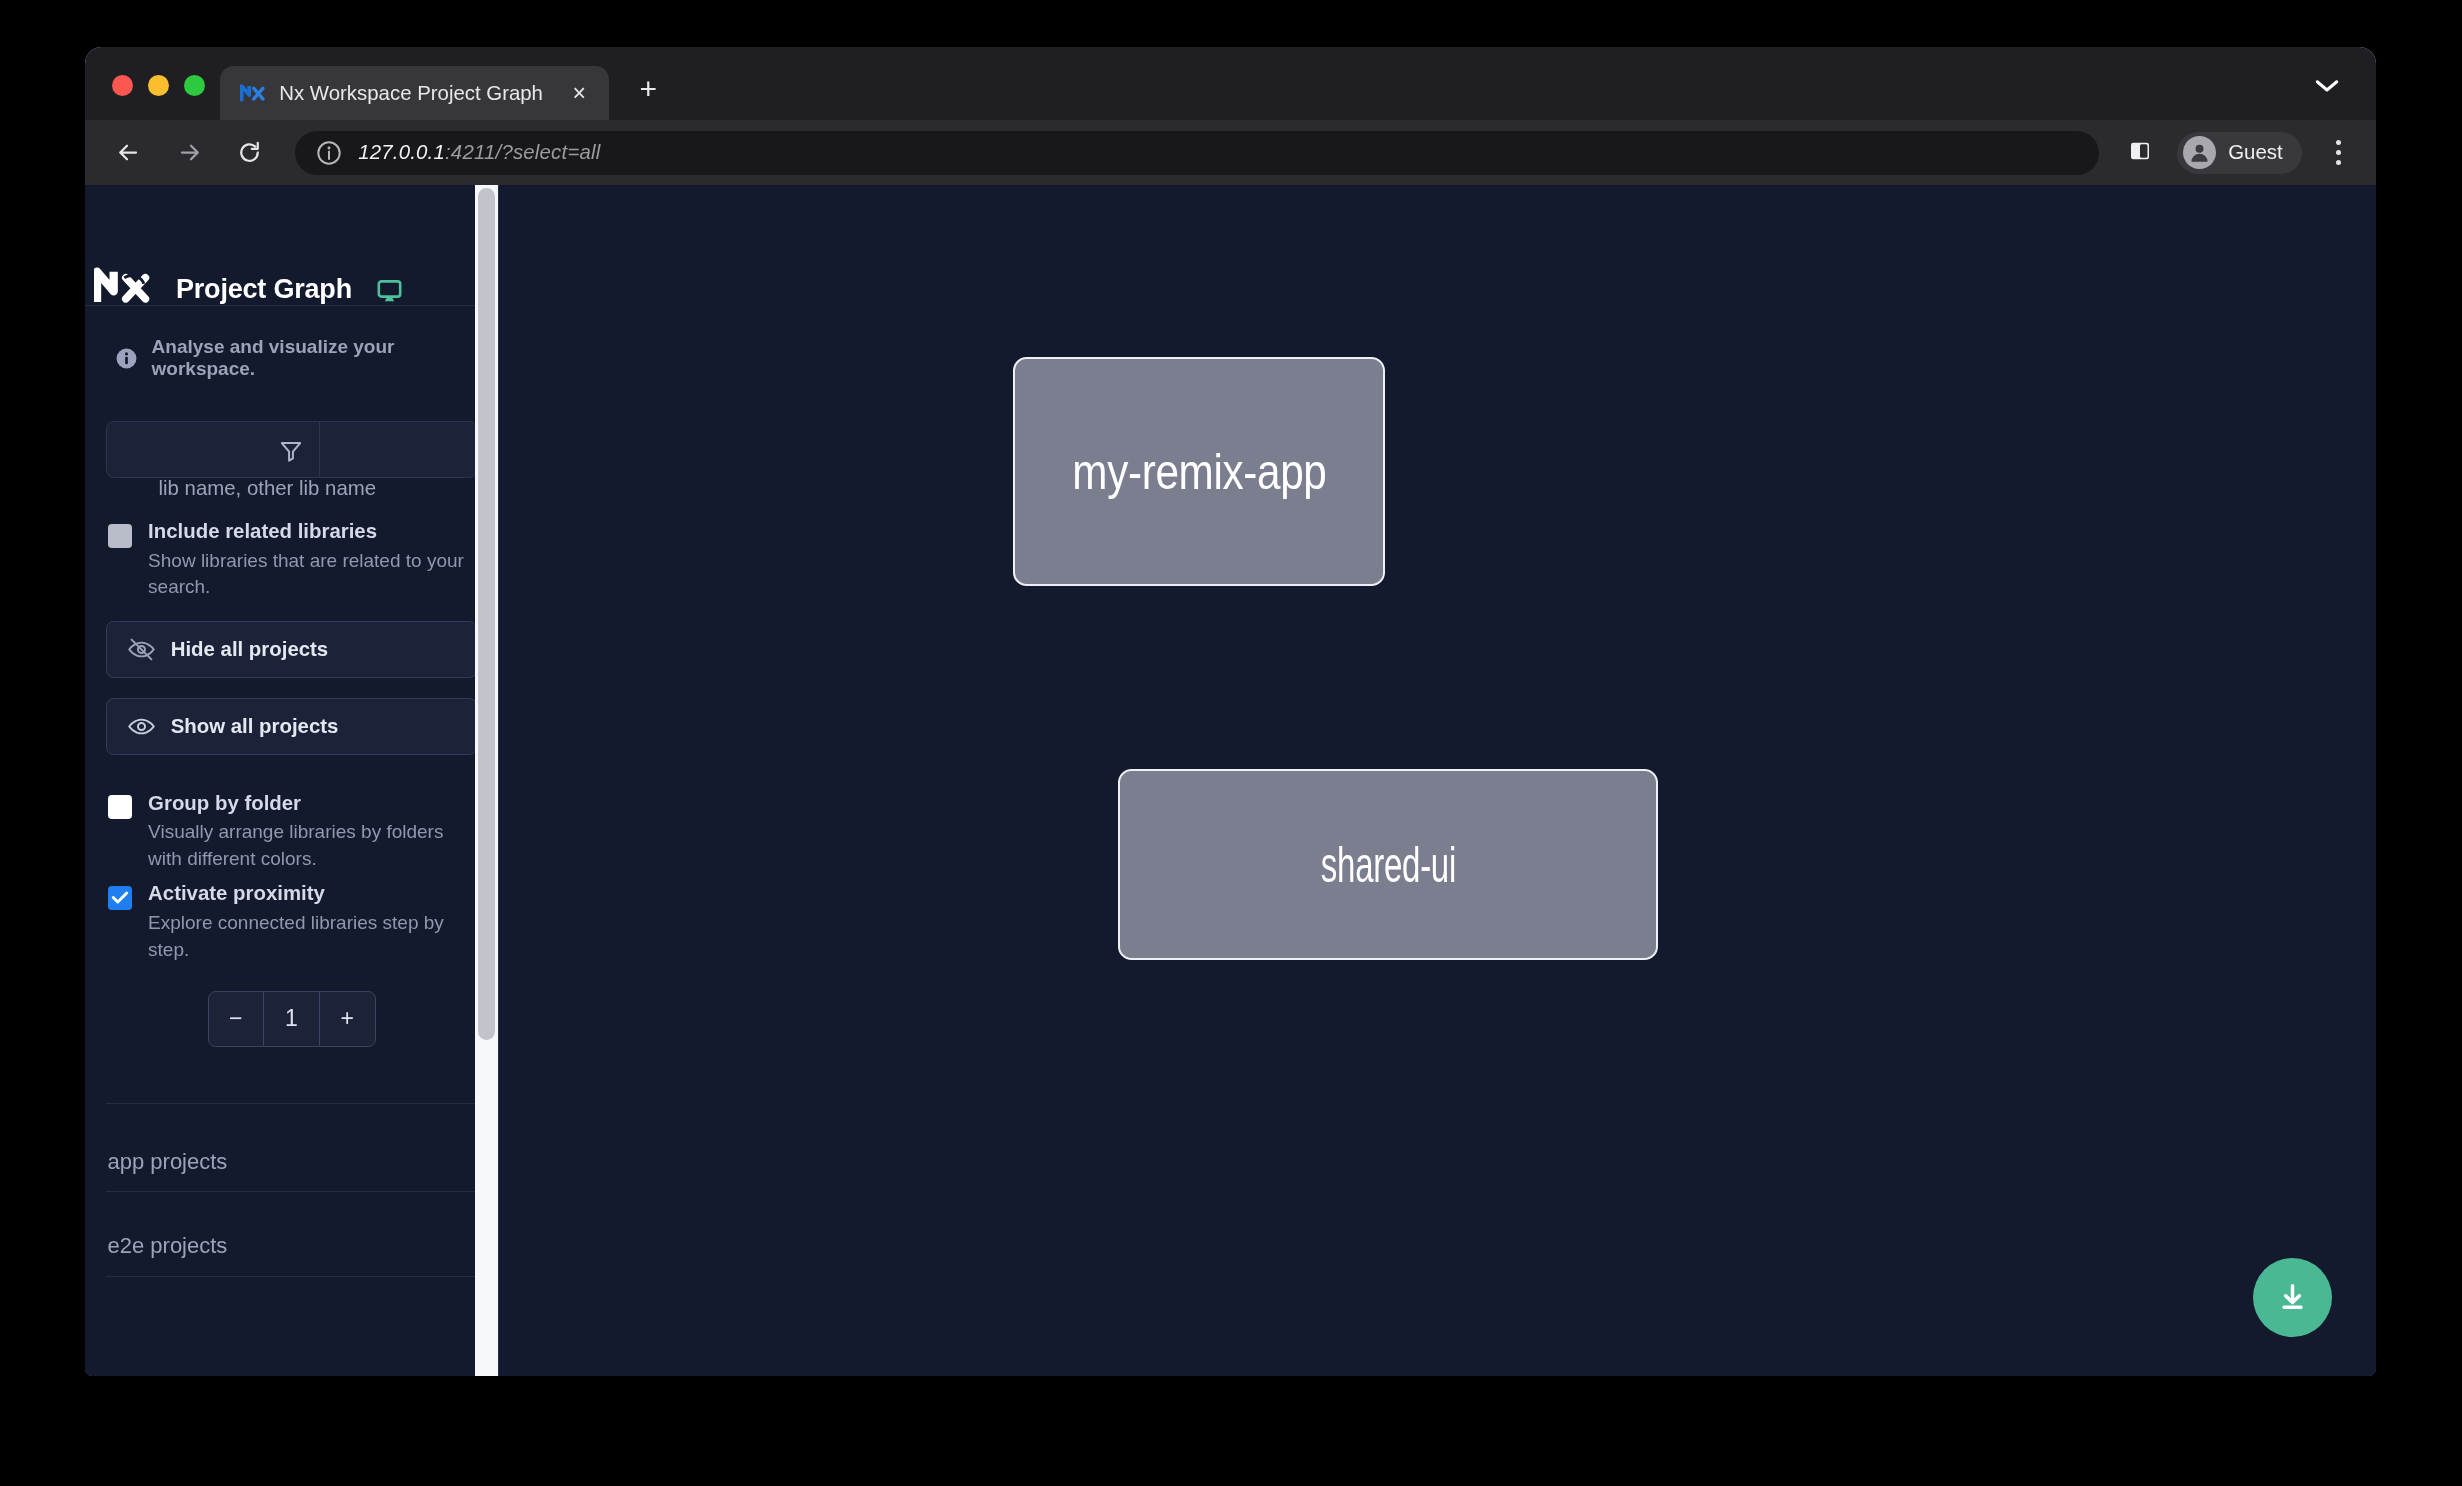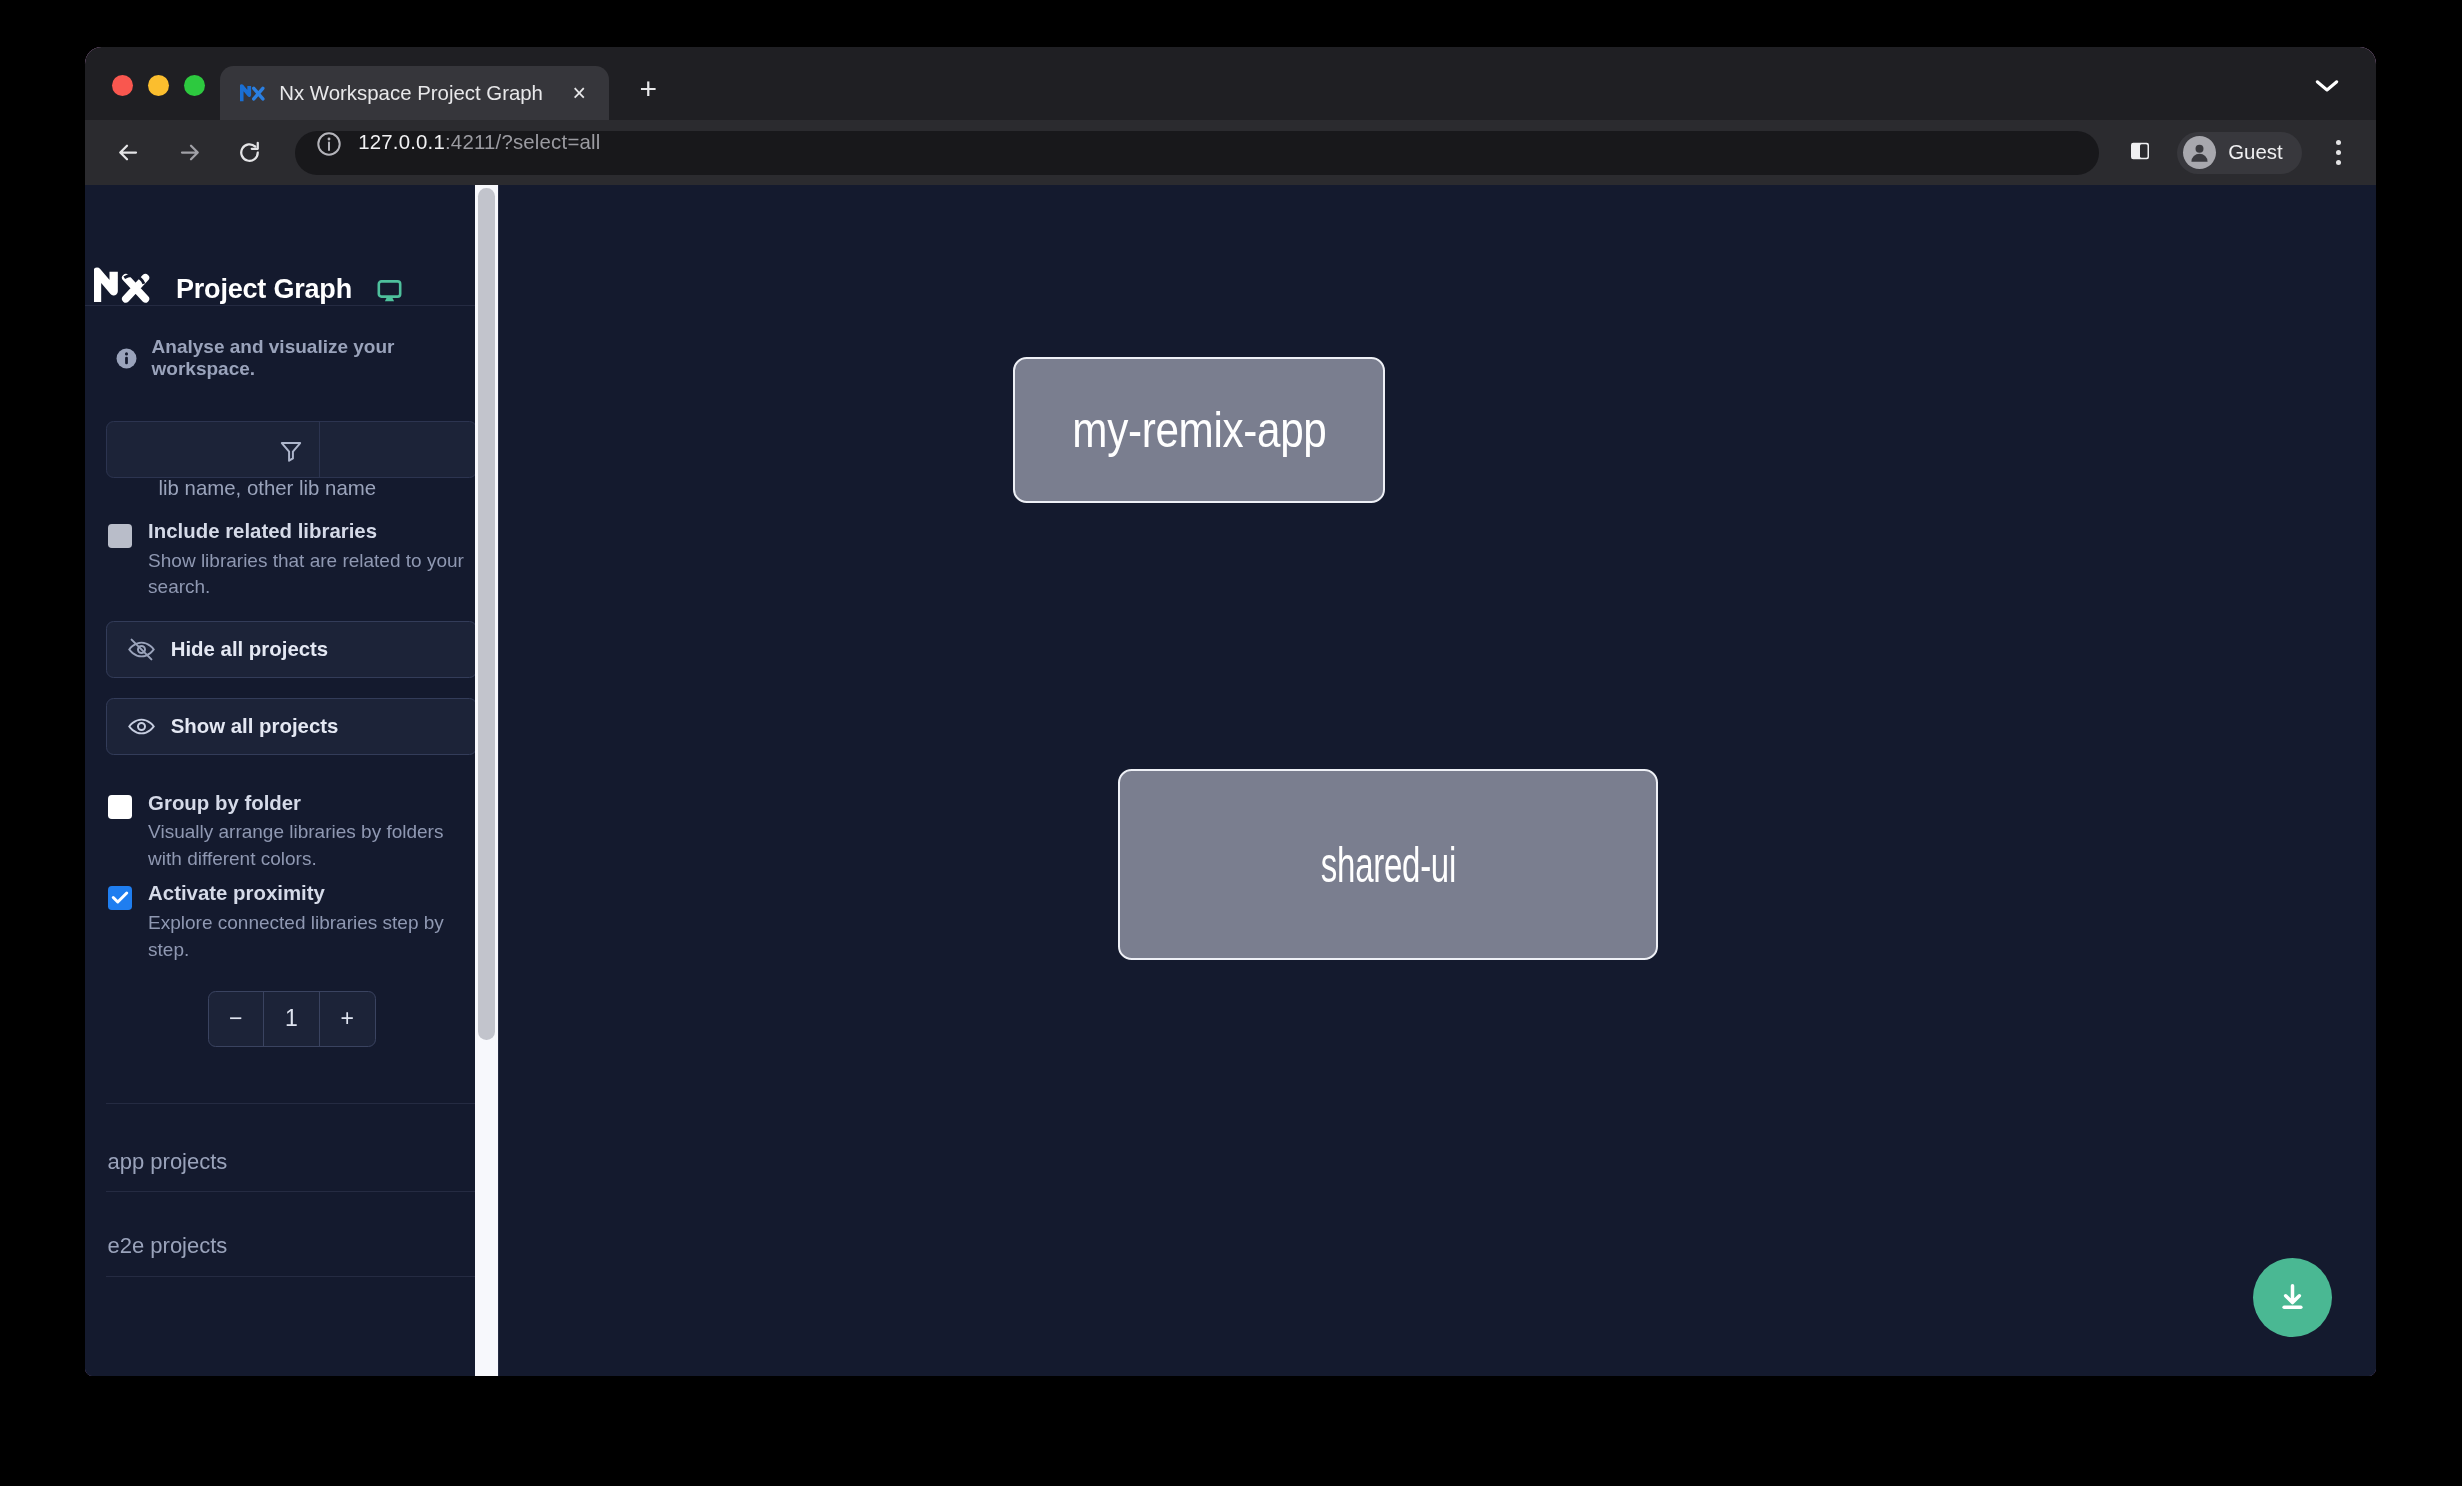--- a/index.html
+++ b/index.html
@@ -97,23 +97,25 @@
     color: #e4e4e6;
     border-radius: 50%;
     flex: none;
   }
   #omnibox {
     flex: 1;
     height: 44px;
     background: #18181b;
     border-radius: 23px;
     display: flex;
+    align-items: center;
     padding: 0 21px;
     gap: 16.6px;
     margin-left: 4.5px;
+    font-style: italic;
   }
   #site-info-icon { width: 26px; height: 26px; flex: none; }
   #url-text {
     font-size: 20.4px;
     color: #9b9ba1;
     white-space: nowrap;
     letter-spacing: 0.2px;
   }
   #url-text .host { color: #f2f2f4; }
   #side-panel-icon { width: 33px; height: 33px; flex: none; margin-left: 6px; }
@@ -299,21 +301,21 @@
     border: 2.3px solid #eef0f6;
     border-radius: 13.6px;
     display: flex;
     align-items: center;
     justify-content: center;
     color: #ffffff;
     letter-spacing: -0.4px;
   }
   #node-my-remix-app {
     left: 514px; top: 172px;
-    width: 372px; height: 146px;
+    width: 372px; height: 229px;
     font-size: 50px;
   }
   #node-shared-ui {
     left: 619px; top: 584px;
     width: 540px; height: 191px;
     font-size: 50px;
   }
   #node-shared-ui .node-label { transform: scale(0.66,1); transform-origin: center; white-space: nowrap; }
   #node-my-remix-app .node-label { transform: scale(0.845,1); transform-origin: center; white-space: nowrap; }
 

